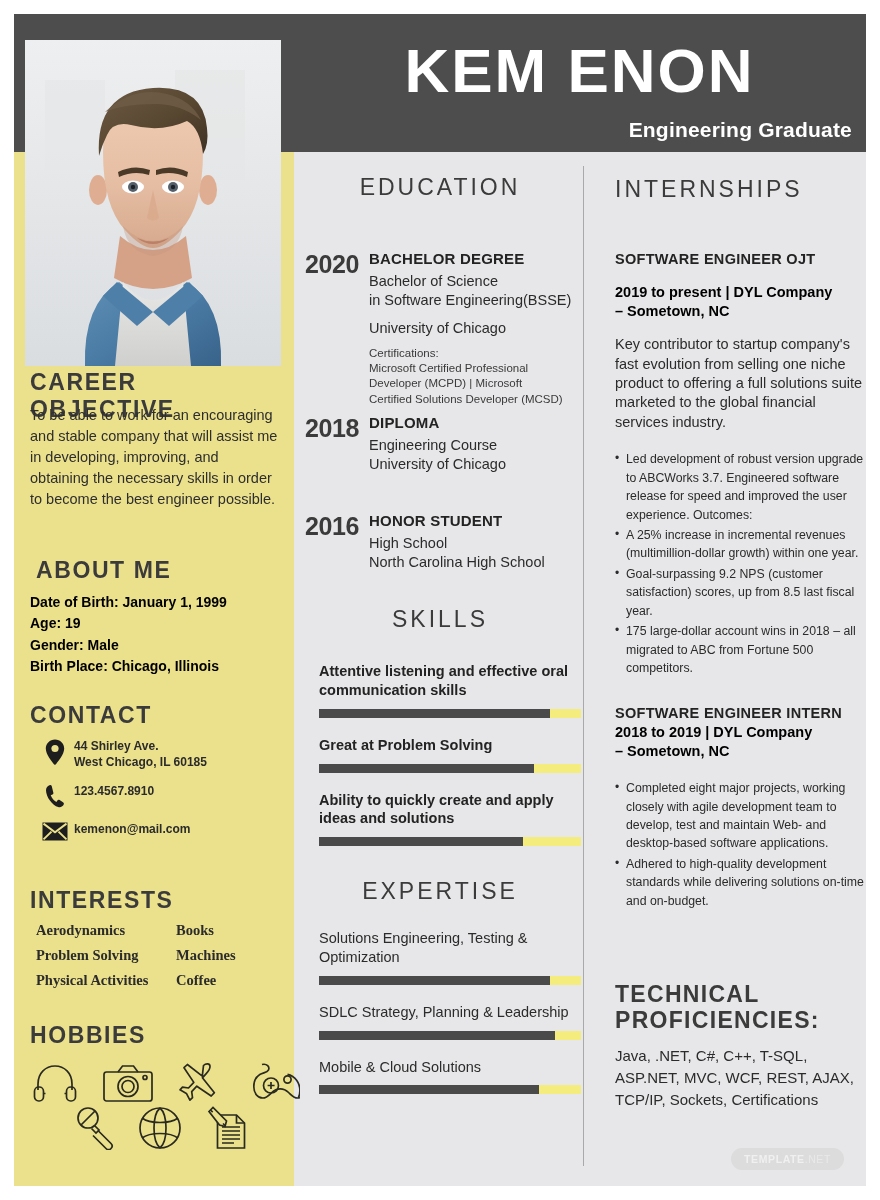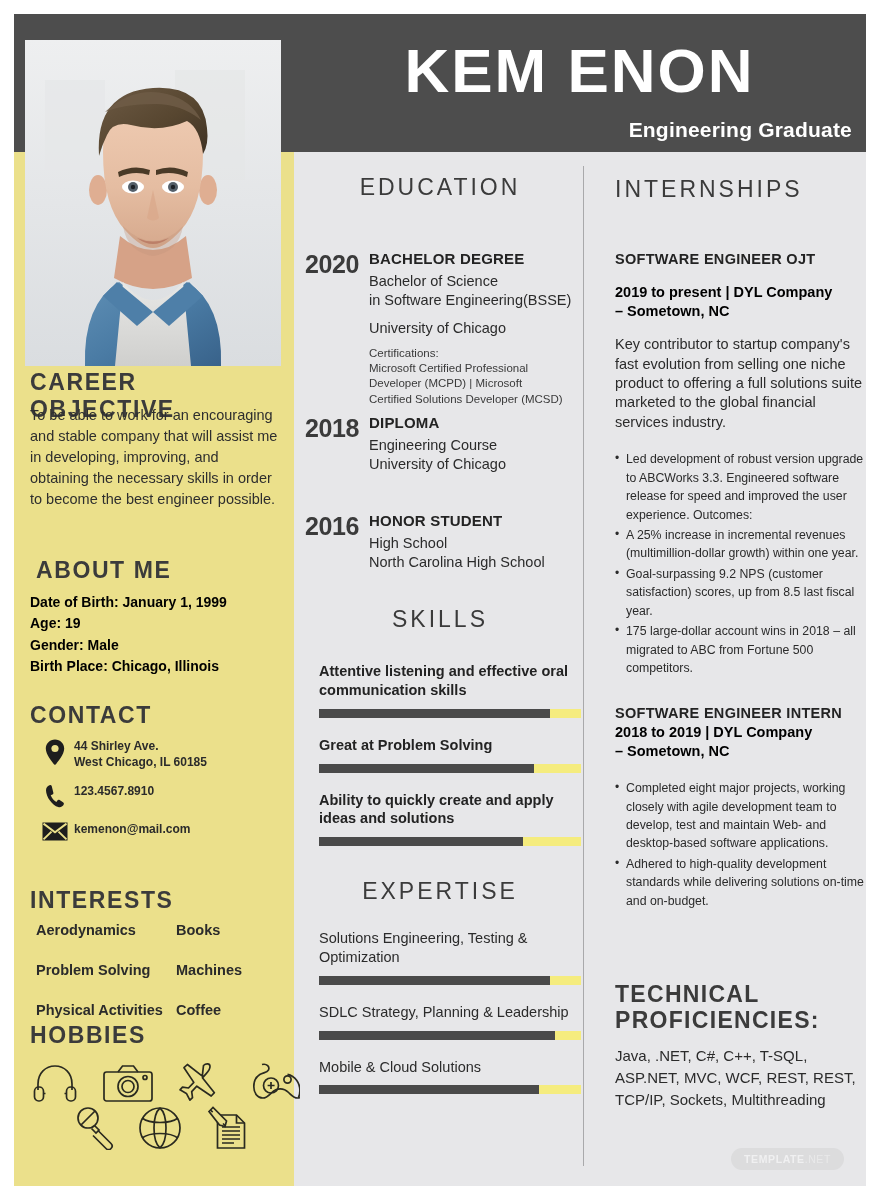--- a/index.html
+++ b/index.html
@@ -139,21 +139,22 @@
     line-height: 1.35;
   }
   #interests-title { top: 873px; left: 16px; }
   .interests-grid {
     position: absolute;
     left: 22px;
     top: 908px;
     width: 250px;
     display: grid;
     grid-template-columns: 140px 110px;
-    row-gap: 24px;
+    row-gap: 8px;
+    font-family: Liberation Serif, serif;
   }
   .interests-grid span {
     color: #2b2b2b;
     font-size: 14.5px;
     font-weight: bold;
   }
   #hobbies-title { top: 1008px; left: 16px; }
   .hobby-icons {
     position: absolute;
     left: 14px;
@@ -606,38 +607,38 @@
     </div>
 
     <div class="rc sec-title-center" id="internships-title">INTERNSHIPS</div>
 
     <div class="rc" id="intern-0">
       <div class="job-title">SOFTWARE ENGINEER OJT</div>
       <div class="job-meta" style="white-space:pre-line">2019 to present | DYL Company
 – Sometown, NC</div>
       <div class="job-desc">Key contributor to startup company's fast evolution from selling one niche product to offering a full solutions suite marketed to the global financial services industry.</div>
       <ul class="job-bullets">
-        <li>Led development of robust version upgrade to ABCWorks 3.3. Engineered software release for speed and improved the user experience. Outcomes:</li>
+        <li>Led development of robust version upgrade to ABCWorks 3.7. Engineered software release for speed and improved the user experience. Outcomes:</li>
         <li>A 25% increase in incremental revenues (multimillion-dollar growth) within one year.</li>
         <li>Goal-surpassing 9.2 NPS (customer satisfaction) scores, up from 8.5 last fiscal year.</li>
         <li>175 large-dollar account wins in 2018 – all migrated to ABC from Fortune 500 competitors.</li>
       </ul>
     </div>
 
     <div class="rc" id="intern-1">
       <div class="job-title">SOFTWARE ENGINEER INTERN</div>
       <div class="job-meta tight" style="white-space:pre-line">2018 to 2019 | DYL Company
 – Sometown, NC</div>
       <ul class="job-bullets">
         <li>Completed eight major projects, working closely with agile development team to develop, test and maintain Web- and desktop-based software applications.</li>
         <li>Adhered to high-quality development standards while delivering solutions on-time and on-budget.</li>
       </ul>
     </div>
 
     <div id="tech-title">TECHNICAL PROFICIENCIES:</div>
-    <div id="tech-body">Java, .NET, C#, C++, T-SQL, ASP.NET, MVC, WCF, REST, REST, TCP/IP, Sockets, Multithreading</div>
+    <div id="tech-body">Java, .NET, C#, C++, T-SQL, ASP.NET, MVC, WCF, REST, AJAX, TCP/IP, Sockets, Certifications</div>
 
     <div class="watermark">
       <span>TEMPLATE</span><span class="dim">.NET</span>
     </div>
 
   </div>
 </div>
 
 </body></html>

